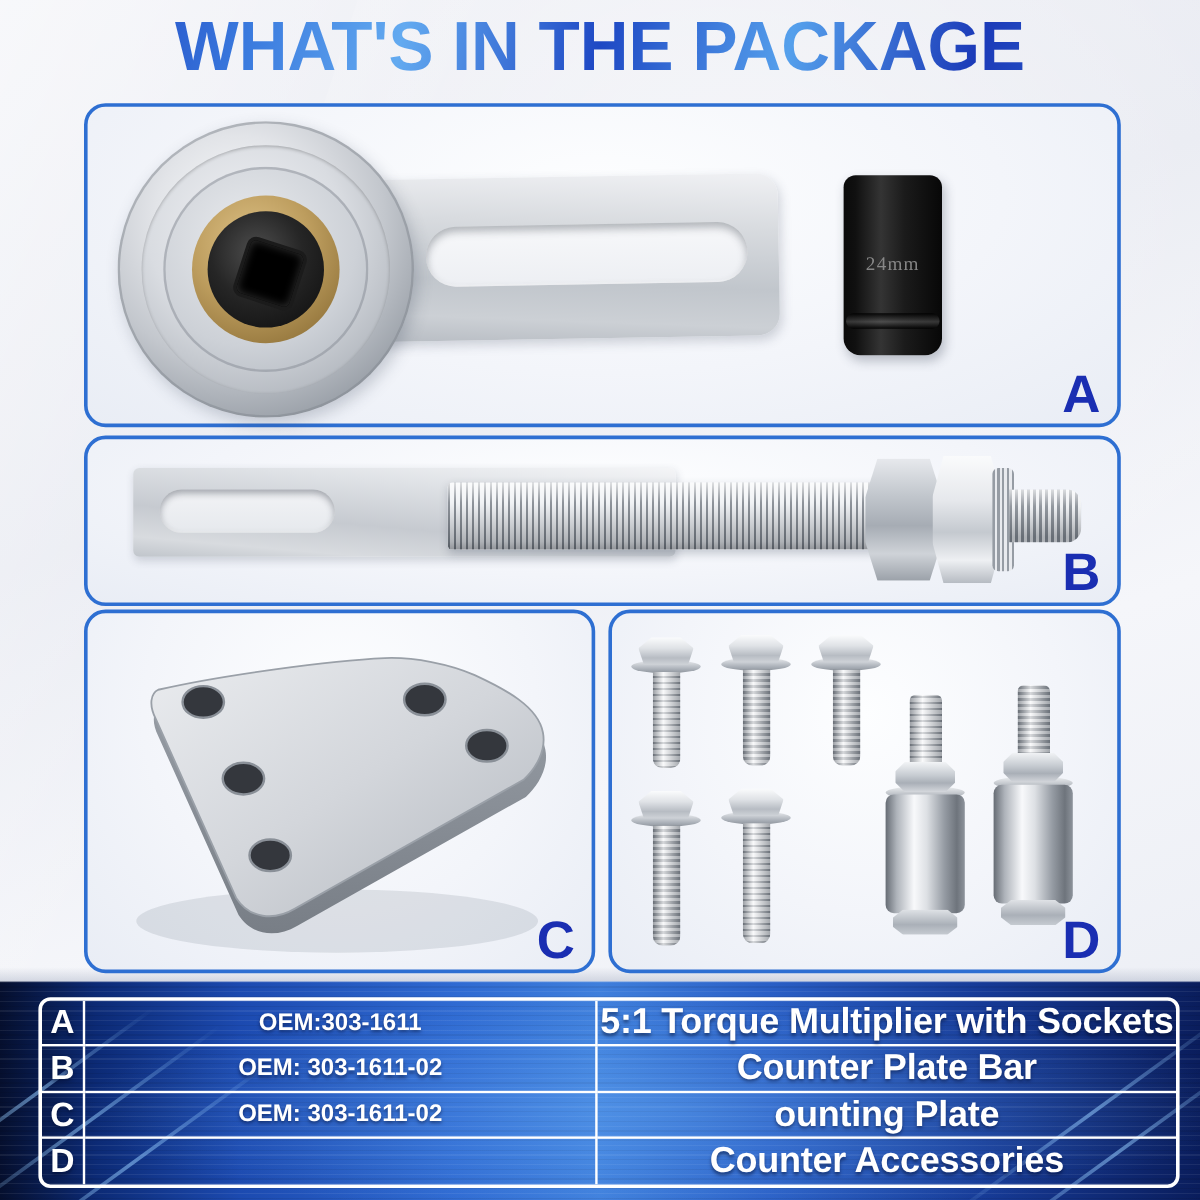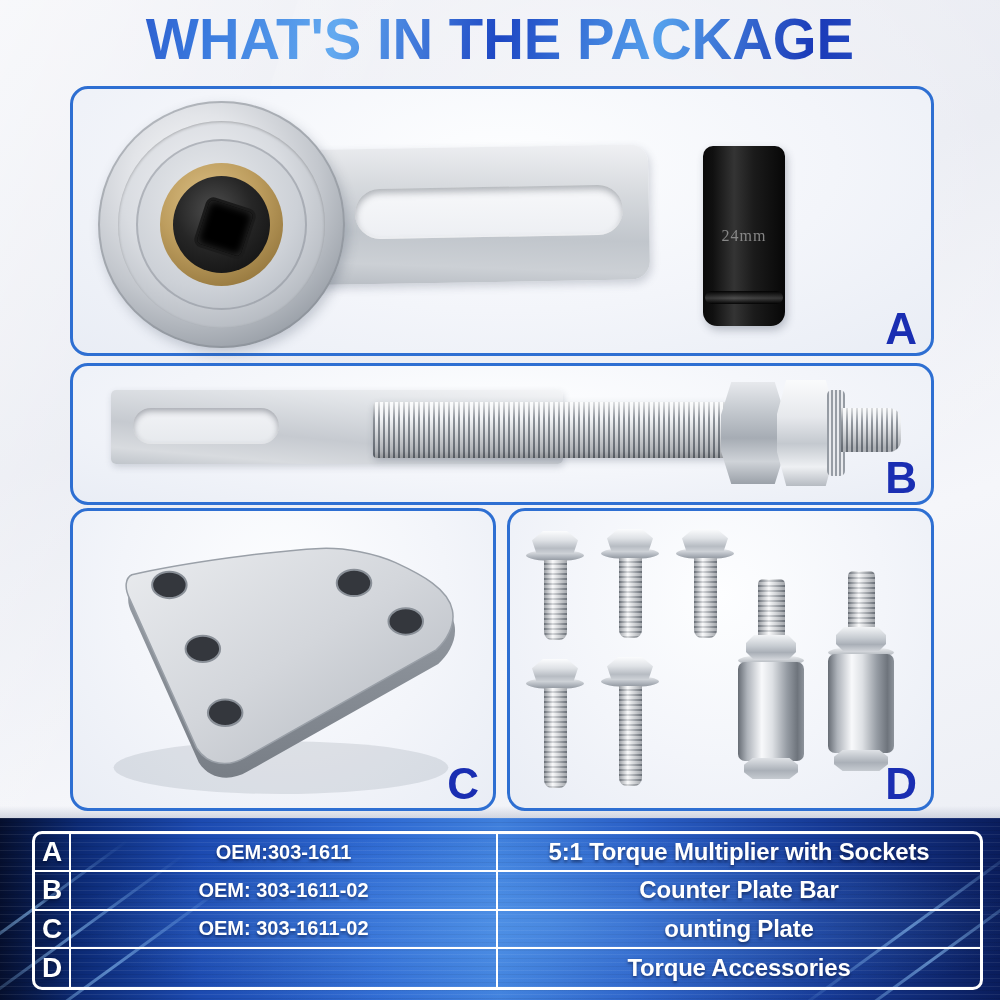--- a/index.html
+++ b/index.html
@@ -59,21 +59,21 @@
     transform:rotate(18deg);border-radius:8px;background:#000;border:3px solid #1b1b1b;
     box-shadow:inset 0 0 8px #333;}
 
   
   .socket{position:absolute;border-radius:10px 10px 14px 14px;
     background:linear-gradient(90deg,#0a0a0a 0%,#101010 12%,#343434 38%,#1b1b1b 62%,#070707 100%);
     box-shadow:2px 4px 9px rgba(50,60,80,.3);}
   .socket::after{content:"";position:absolute;left:3%;right:3%;bottom:22px;height:13px;
     background:linear-gradient(180deg,rgba(0,0,0,.9),rgba(110,110,110,.45) 55%,rgba(0,0,0,.9));
     border-radius:7px;}
-  .socket-24{left:630px;top:57px;width:82px;height:180px;}
+  .socket-24{left:630px;top:57px;width:82px;height:150px;}
   .socket-21{left:737px;top:64px;width:77px;height:140px;}
   .socket-label{position:absolute;left:0;right:0;top:50%;margin-top:-9px;text-align:center;
     font-family:"Liberation Serif",serif;font-size:16px;color:#989898;opacity:.85;letter-spacing:1px;}
 
   
   .chb-bar{position:absolute;left:38px;top:24px;width:452px;height:74px;border-radius:5px;
     background:linear-gradient(185deg,#f4f5f7 0%,#dfe2e6 28%,#c6cad0 62%,#d8dbdf 85%,#c0c5cb 100%);
     box-shadow:1px 3px 7px rgba(60,70,90,.2);}
   .chb-slot{position:absolute;border-radius:20px;
     background:linear-gradient(180deg,#f2f3f6,#e6e9ed);
@@ -139,21 +139,21 @@
   .oem-table{position:absolute;left:32px;top:13px;width:945px;height:153px;
     display:grid;grid-template-columns:36px 427px 1fr;grid-auto-rows:1fr;
     border:3px solid #fff;border-radius:10px;overflow:hidden;}
   .cell{display:flex;align-items:center;justify-content:center;
     border-right:2px solid #fff;border-bottom:2px solid #fff;
     color:#fff;font-weight:bold;text-shadow:0 2px 3px rgba(0,10,40,.5);white-space:nowrap;}
   .cell.c3{border-right:none;}
   .cell.last-row{border-bottom:none;}
   .cell.key{font-size:28px;}
   .cell.oem{font-size:20px;}
-  .cell.desc{font-size:24px;letter-spacing:-.2px;}
+  .cell.desc{font-size:30px;letter-spacing:-.2px;}
 </style>
 </head>
 <body>
 
 <div class="canvas">
   <div class="bg-streak bg-streak-1"></div>
   <div class="bg-streak bg-streak-2"></div>
   <div class="pre-band-shade"></div>
 
   <h1 class="title">WHAT'S IN THE PACKAGE</h1>
@@ -276,16 +276,16 @@
       <div class="cell key">B</div>
       <div class="cell oem">OEM: 303-1611-02</div>
       <div class="cell desc c3">Counter Plate Bar</div>
 
       <div class="cell key">C</div>
       <div class="cell oem">OEM: 303-1611-02</div>
       <div class="cell desc c3">ounting Plate</div>
 
       <div class="cell key last-row">D</div>
       <div class="cell oem last-row"></div>
-      <div class="cell desc c3 last-row">Torque Accessories</div>
+      <div class="cell desc c3 last-row">Counter Accessories</div>
     </div>
   </div>
 </div>
 
 </body></html>

